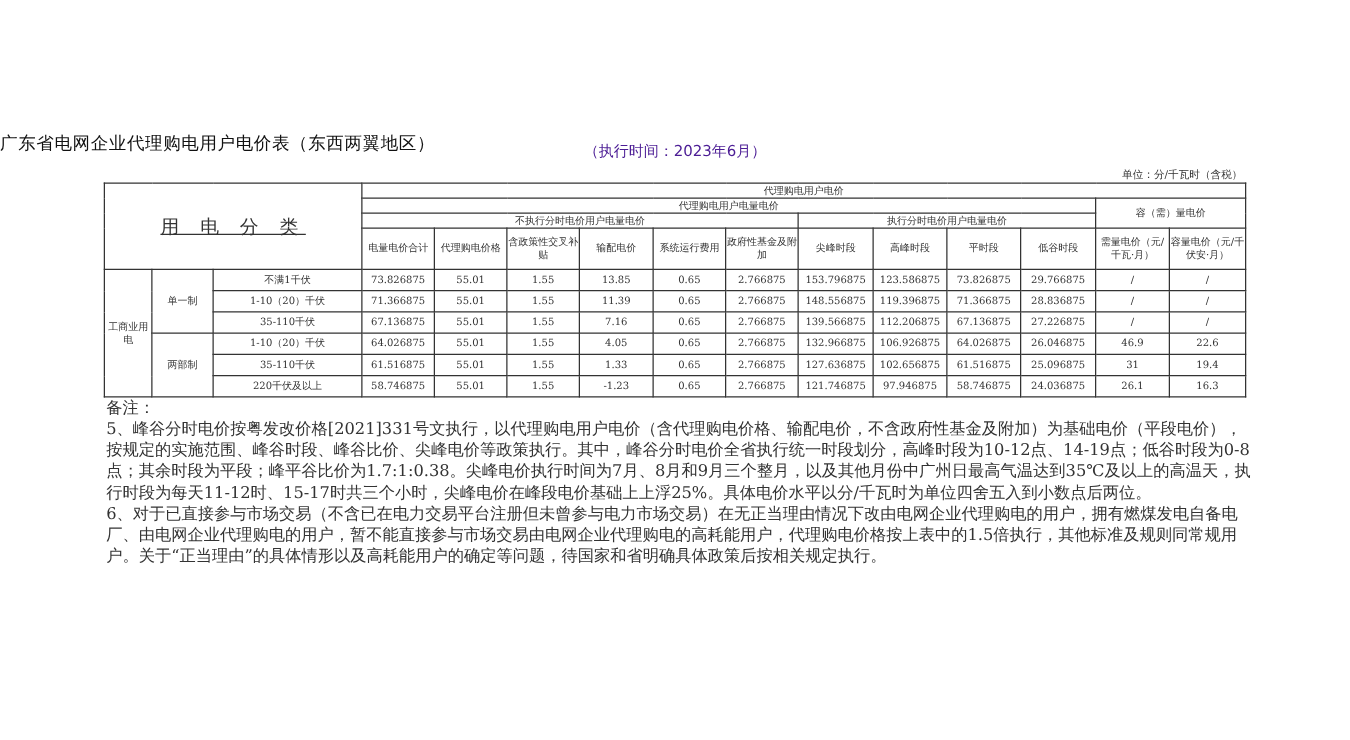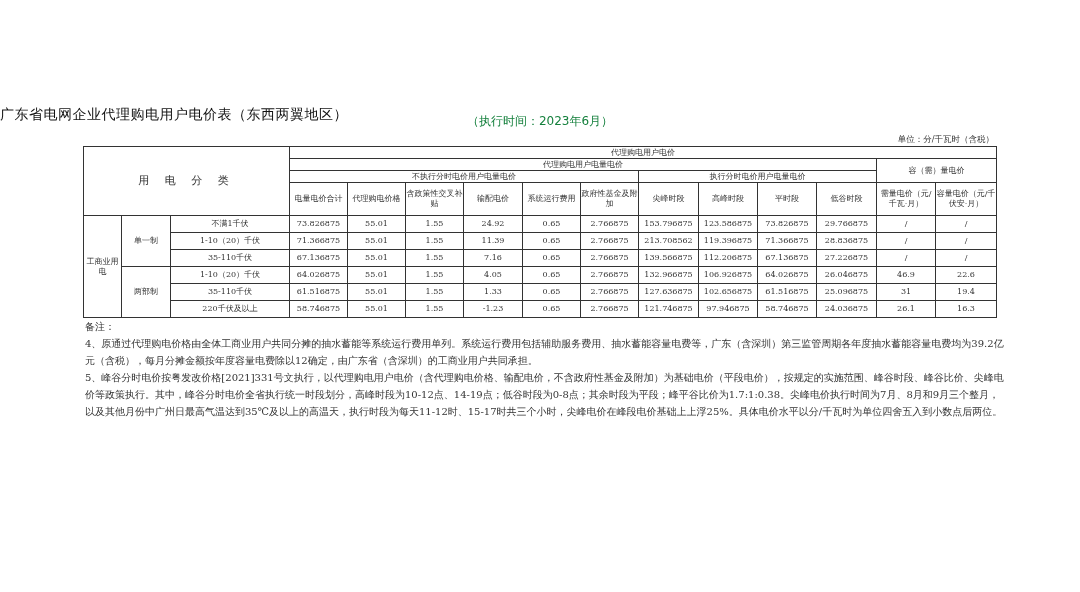--- a/index.html
+++ b/index.html
@@ -1,32 +1,32 @@
 <!DOCTYPE html>
 <html><head>
 <meta charset="utf-8">
 <style>
   html, body { margin:0; padding:0; background:#ffffff; }
   body { width:1080px; height:592px; position:relative; overflow:hidden;
          font-family:"DejaVu Serif","Liberation Serif",serif; color:#222; }
   .title { position:absolute; left:0; width:904px; top:84px; text-align:left;
            font-family:"DejaVu Sans","Liberation Sans",sans-serif; font-size:14px; color:#111; letter-spacing:0.5px;margin-top:22px; }
   .subtitle { position:absolute; left:0; width:1080px; top:113px; text-align:center;
-           font-family:"DejaVu Sans","Liberation Sans",sans-serif; font-size:12px; color:#15803d; }
+           font-family:"DejaVu Sans","Liberation Sans",sans-serif; font-size:12px; color:#4c1d95; }
   .unit { position:absolute; right:86px; top:134px; font-size:8.5px; color:#333;text-align:right; }
   table.main { position:absolute; left:83px; top:146px; border-collapse:collapse;
                table-layout:fixed; font-size:8px; }
   table.main td { border:1px solid #333; text-align:center; vertical-align:middle;
                   padding:0; line-height:10px; color:#333; overflow:hidden; }
   table.main tr.h1 td, table.main tr.h2 td, table.main tr.h3 td { height:11px; }
   table.main tr.h4 td { height:32px; }
   table.main tr.d td { height:16px; }
   .thick-top td { border-top:1.5px solid #222 !important; }
-  .spaced { letter-spacing:6px; font-size:11px; }
-  .notes { position:absolute; left:85px; top:318px; width:920px; font-size:10px;
+  .spaced { letter-spacing:6px; font-size:15px;text-decoration:underline; }
+  .notes { position:absolute; left:85px; top:318px; width:920px; font-size:13px;
            line-height:17px; color:#333; }
   .notes p { margin:0; }
 </style>
 </head>
 <body>
 
 <div class="title">广东省电网企业代理购电用户电价表（东西两翼地区）</div>
 <div class="subtitle">（执行时间：2023年6月）</div>
 <div class="unit">单位：分/千瓦时（含税）</div>
 
@@ -76,39 +76,39 @@
     <td>容量电价（元/千伏安·月）</td>
   </tr>
 
   <tr class="d thick-top">
     <td rowspan="6">工商业用电</td>
     <td rowspan="3">单一制</td>
     <td>不满1千伏</td>
     <td>73.826875</td>
     <td>55.01</td>
     <td>1.55</td>
-    <td>24.92</td>
+    <td>13.85</td>
     <td>0.65</td>
     <td>2.766875</td>
     <td>153.796875</td>
     <td>123.586875</td>
     <td>73.826875</td>
     <td>29.766875</td>
     <td>/</td>
     <td>/</td>
   </tr>
   <tr class="d">
     <td>1-10（20）千伏</td>
     <td>71.366875</td>
     <td>55.01</td>
     <td>1.55</td>
     <td>11.39</td>
     <td>0.65</td>
     <td>2.766875</td>
-    <td>213.708562</td>
+    <td>148.556875</td>
     <td>119.396875</td>
     <td>71.366875</td>
     <td>28.836875</td>
     <td>/</td>
     <td>/</td>
   </tr>
   <tr class="d">
     <td>35-110千伏</td>
     <td>67.136875</td>
     <td>55.01</td>
@@ -167,15 +167,15 @@
     <td>58.746875</td>
     <td>24.036875</td>
     <td>26.1</td>
     <td>16.3</td>
   </tr>
 </tbody>
   </table>
 
 <div class="notes">
   <p>备注：</p>
-  <p>4、原通过代理购电价格由全体工商业用户共同分摊的抽水蓄能等系统运行费用单列。系统运行费用包括辅助服务费用、抽水蓄能容量电费等，广东（含深圳）第三监管周期各年度抽水蓄能容量电费均为39.2亿元（含税），每月分摊金额按年度容量电费除以12确定，由广东省（含深圳）的工商业用户共同承担。</p>
   <p>5、峰谷分时电价按粤发改价格[2021]331号文执行，以代理购电用户电价（含代理购电价格、输配电价，不含政府性基金及附加）为基础电价（平段电价），按规定的实施范围、峰谷时段、峰谷比价、尖峰电价等政策执行。其中，峰谷分时电价全省执行统一时段划分，高峰时段为10-12点、14-19点；低谷时段为0-8点；其余时段为平段；峰平谷比价为1.7:1:0.38。尖峰电价执行时间为7月、8月和9月三个整月，以及其他月份中广州日最高气温达到35℃及以上的高温天，执行时段为每天11-12时、15-17时共三个小时，尖峰电价在峰段电价基础上上浮25%。具体电价水平以分/千瓦时为单位四舍五入到小数点后两位。</p>
+  <p>6、对于已直接参与市场交易（不含已在电力交易平台注册但未曾参与电力市场交易）在无正当理由情况下改由电网企业代理购电的用户，拥有燃煤发电自备电厂、由电网企业代理购电的用户，暂不能直接参与市场交易由电网企业代理购电的高耗能用户，代理购电价格按上表中的1.5倍执行，其他标准及规则同常规用户。关于“正当理由”的具体情形以及高耗能用户的确定等问题，待国家和省明确具体政策后按相关规定执行。</p>
 </div>
 
 </body></html>

